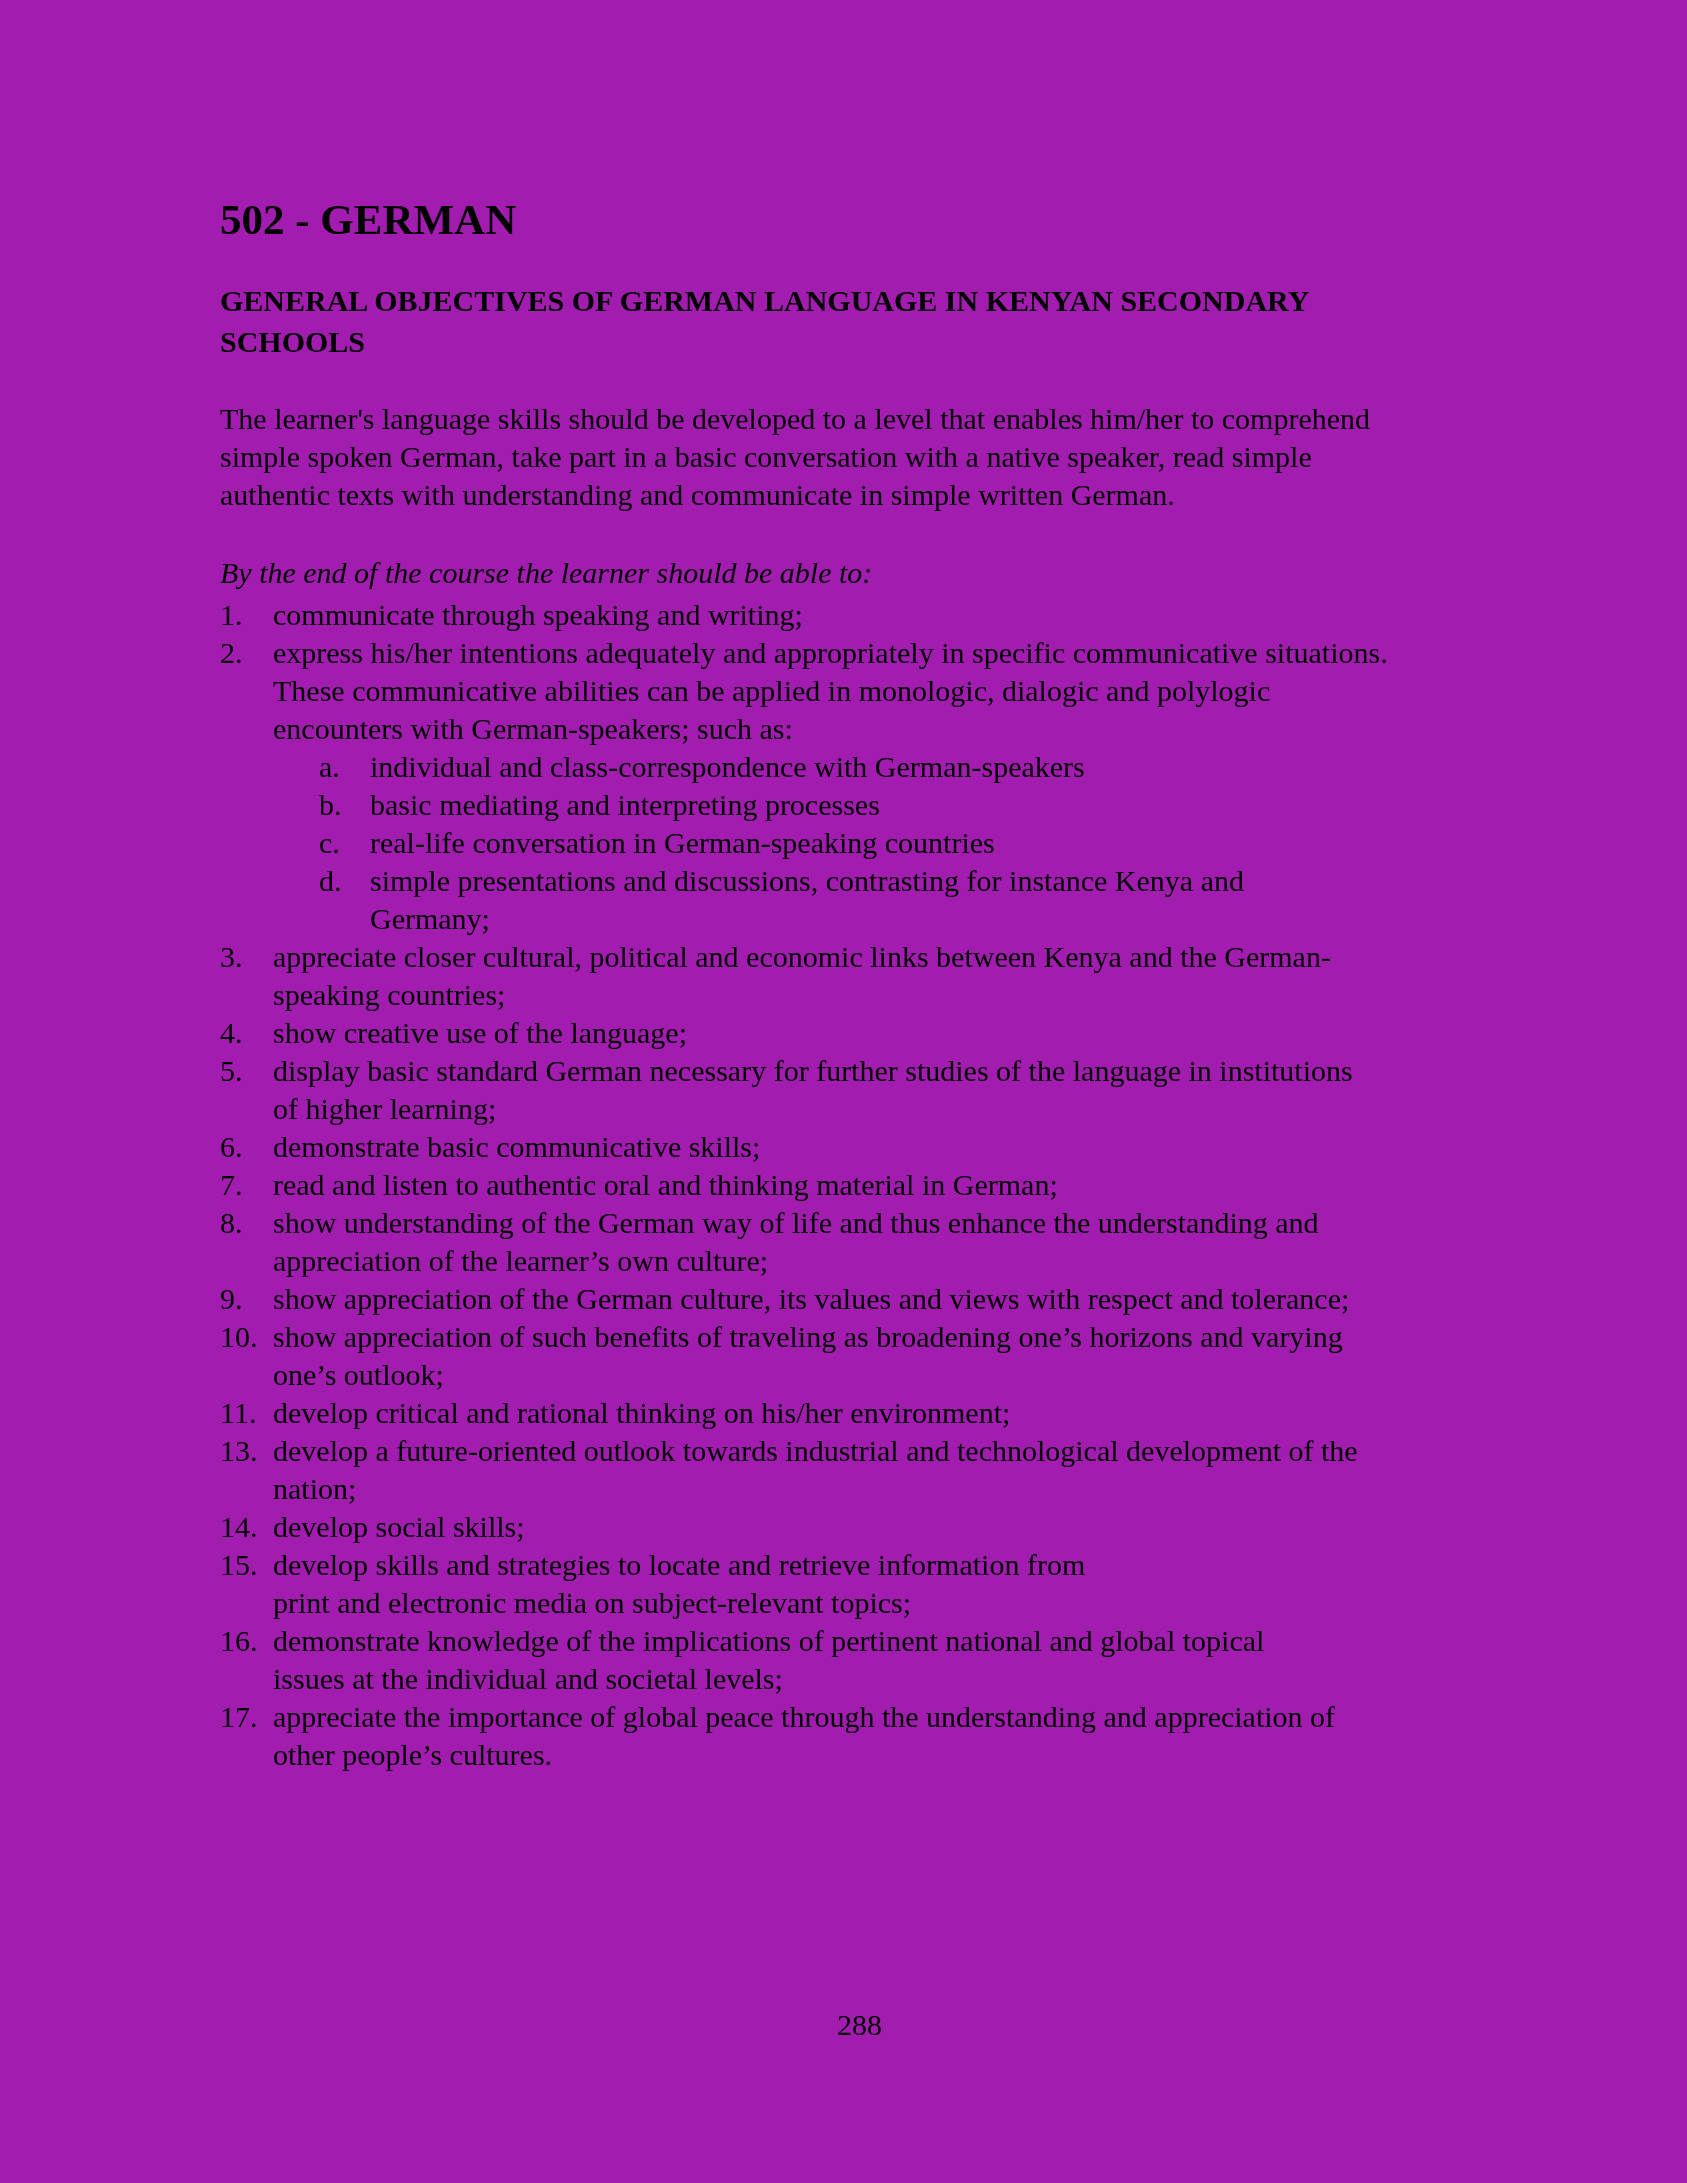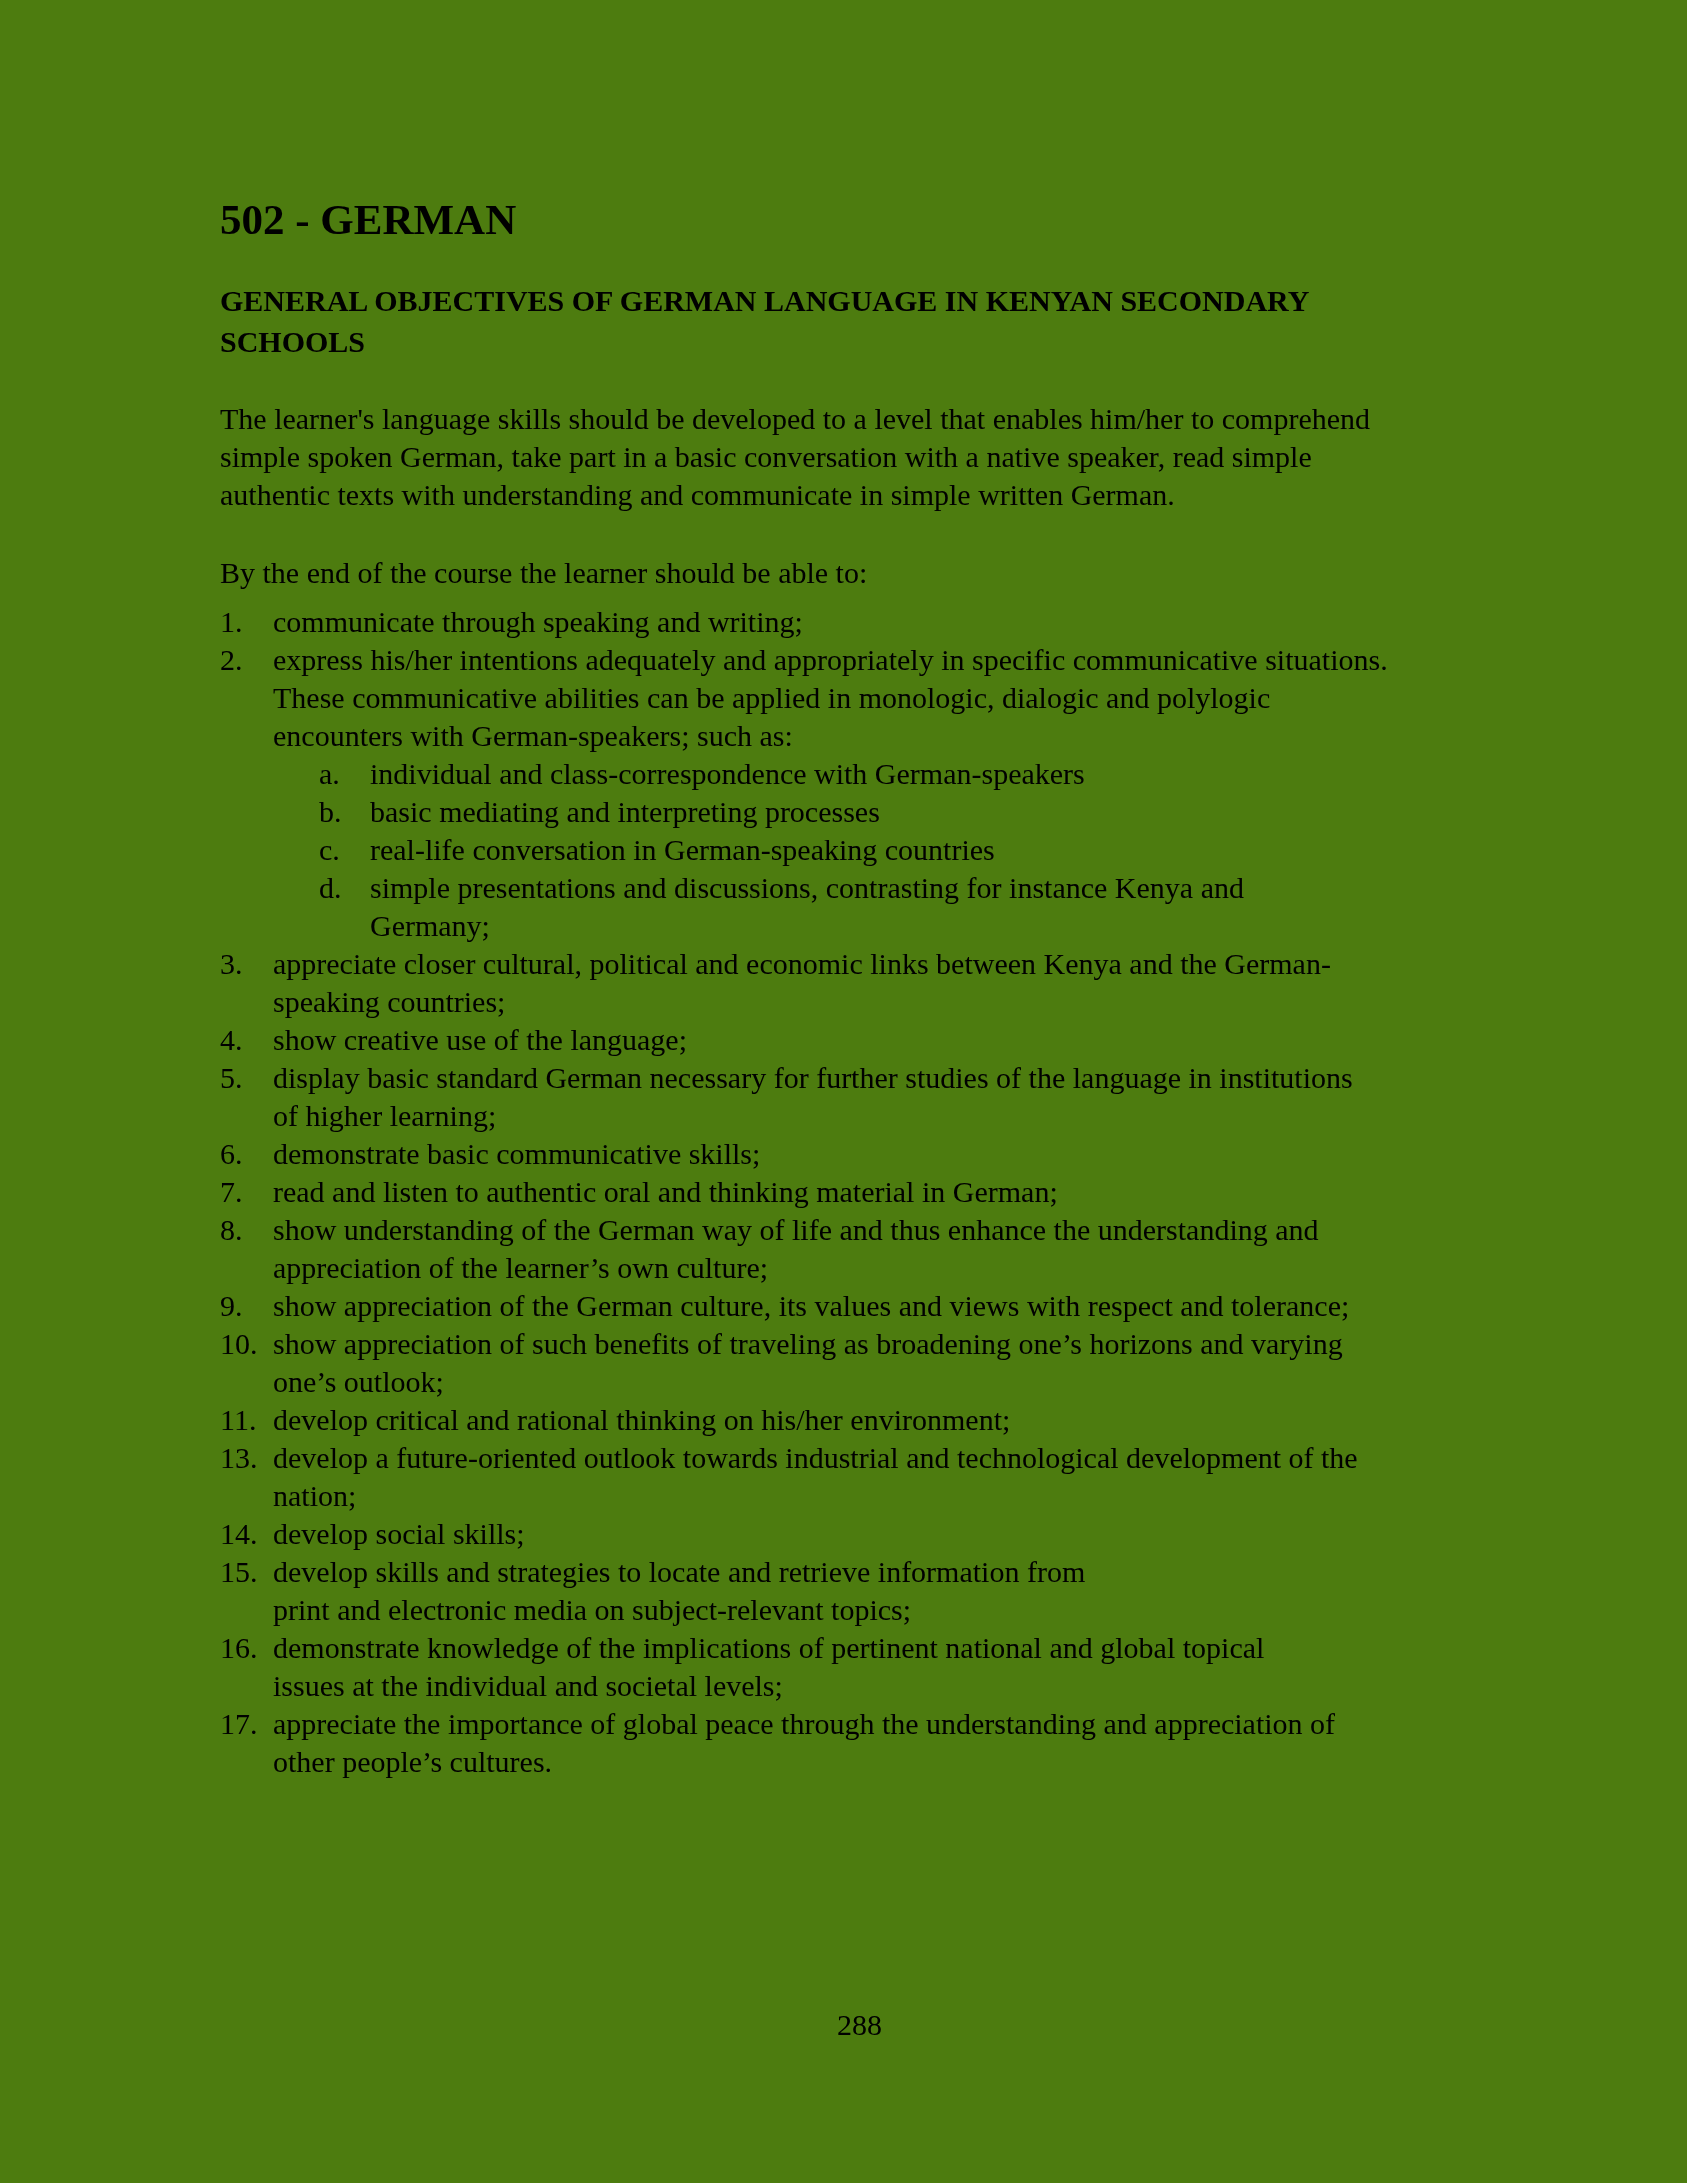--- a/index.html
+++ b/index.html
@@ -2,25 +2,25 @@
 <html style="font-size:10.6px"><head>
 <meta charset="utf-8">
 <style>
   html, body { margin: 0; padding: 0; }
   body {
     width: 1687px; height: 2183px;
     background: #ffffff; color: #000000;
     font-family: "Liberation Serif", "DejaVu Serif", serif;
     font-size: 30px; line-height: 38px;
   }
-  .page { position: relative; width: 1687px; height: 2183px; overflow: hidden; background: #4d7c0f; }
+  .page { position: relative; width: 1687px; height: 2183px; overflow: hidden; background: #a21caf; }
   .title   { margin: 0 180px 0 220px; padding-top: 196px; font-size: 43px; line-height: 48px; font-weight: bold; white-space: nowrap; }
   .heading { margin: 36px 180px 0 220px; font-weight: bold; line-height: 41px; }
   .intro   { margin: 38px 180px 0 220px; }
-  .lead    { margin: 40px 180px 11px 220px; white-space: nowrap; }
+  .lead    { margin: 40px 180px 4px 220px; white-space: nowrap; font-style: italic; }
   .objectives { margin: 0 180px 0 220px; }
   .ln { white-space: nowrap; text-align: left; }
   .item { position: relative; padding-left: 53px; padding-right: 38px; }
   .item > .num { position: absolute; left: 0; top: 0; }
   .sub  { position: relative; padding-left: 97px; }
   .sub > .num { position: absolute; left: 46px; top: 0; }
   .pagenum { position: absolute; left: 0; right: 0; top: 2006px; text-align: center; margin-left: 32px; }
 </style>
 </head>
 <body>

